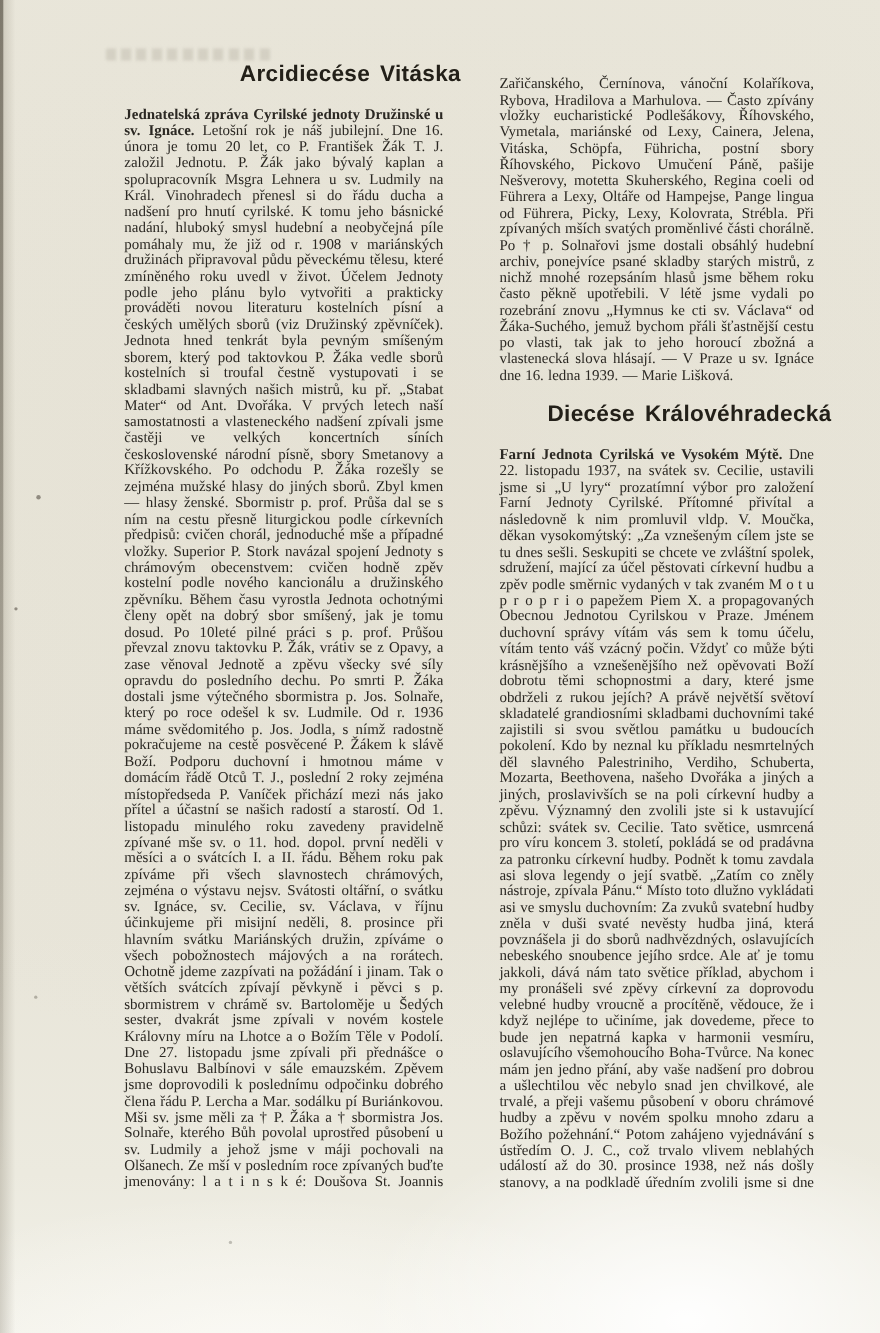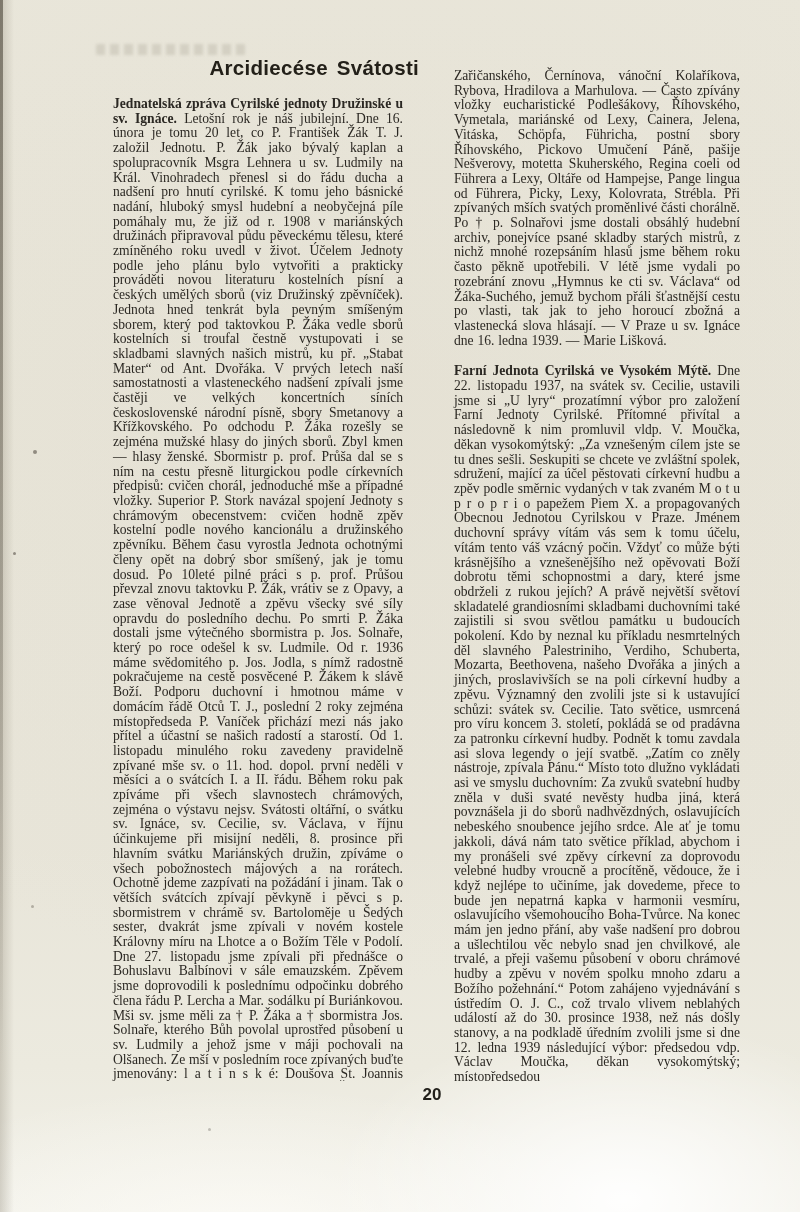--- a/index.html
+++ b/index.html
@@ -76,24 +76,24 @@
   <div class="edge-shade"></div>
   <div class="edge-line"></div>
   <div class="ghost-text"></div>
 
   <div class="speck" style="left:33px; top:450px; width:4px; height:4px;"></div>
   <div class="speck" style="left:13px; top:552px; width:3px; height:3px;"></div>
   <div class="speck" style="left:31px; top:905px; width:3px; height:3px; opacity:.35;"></div>
   <div class="speck" style="left:208px; top:1128px; width:3px; height:3px; opacity:.3;"></div>
 
   <div class="col col-left">
-    <h1 class="section">Arcidiecése Svátosti</h1>
+    <h1 class="section">Arcidiecése Vitáska</h1>
     <p class="body justify-last"><span class="lead">Jednatelská zpráva Cyrilské jednoty Družinské u sv. Ignáce.</span><span> Letošní rok je náš jubilejní. Dne 16. února je tomu 20 let, co P. František Žák T. J. založil Jednotu. P. Žák jako bývalý kaplan a spolupracovník Msgra Lehnera u sv. Ludmily na Král. Vinohradech přenesl si do řádu ducha a nadšení pro hnutí cyrilské. K tomu jeho básnické nadání, hluboký smysl hudební a neobyčejná píle pomáhaly mu, že již od r. 1908 v mariánských družinách připravoval půdu pěveckému tělesu, které zmíněného roku uvedl v život. Účelem Jednoty podle jeho plánu bylo vytvořiti a prakticky prováděti novou literaturu kostelních písní a českých umělých sborů (viz Družinský zpěvníček). Jednota hned tenkrát byla pevným smíšeným sborem, který pod taktovkou P. Žáka vedle sborů kostelních si troufal čestně vystupovati i se skladbami slavných našich mistrů, ku př. „Stabat Mater“ od Ant. Dvořáka. V prvých letech naší samostatnosti a vlasteneckého nadšení zpívali jsme častěji ve velkých koncertních síních československé národní písně, sbory Smetanovy a Křížkovského. Po odchodu P. Žáka rozešly se zejména mužské hlasy do jiných sborů. Zbyl kmen — hlasy ženské. Sbormistr p. prof. Průša dal se s ním na cestu přesně liturgickou podle církevních předpisů: cvičen chorál, jednoduché mše a případné vložky. Superior P. Stork navázal spojení Jednoty s chrámovým obecenstvem: cvičen hodně zpěv kostelní podle nového kancionálu a družinského zpěvníku. Během času vyrostla Jednota ochotnými členy opět na dobrý sbor smíšený, jak je tomu dosud. Po 10leté pilné práci s p. prof. Průšou převzal znovu taktovku P. Žák, vrátiv se z Opavy, a zase věnoval Jednotě a zpěvu všecky své síly opravdu do posledního dechu. Po smrti P. Žáka dostali jsme výtečného sbormistra p. Jos. Solnaře, který po roce odešel k sv. Ludmile. Od r. 1936 máme svědomitého p. Jos. Jodla, s nímž radostně pokračujeme na cestě posvěcené P. Žákem k slávě Boží. Podporu duchovní i hmotnou máme v domácím řádě Otců T. J., poslední 2 roky zejména místopředseda P. Vaníček přichází mezi nás jako přítel a účastní se našich radostí a starostí. Od 1. listopadu minulého roku zavedeny pravidelně zpívané mše sv. o 11. hod. dopol. první neděli v měsíci a o svátcích I. a II. řádu. Během roku pak zpíváme při všech slavnostech chrámových, zejména o výstavu nejsv. Svátosti oltářní, o svátku sv. Ignáce, sv. Cecilie, sv. Václava, v říjnu účinkujeme při misijní neděli, 8. prosince při hlavním svátku Mariánských družin, zpíváme o všech pobožnostech májových a na rorátech. Ochotně jdeme zazpívati na požádání i jinam. Tak o větších svátcích zpívají pěvkyně i pěvci s p. sbormistrem v chrámě sv. Bartoloměje u Šedých sester, dvakrát jsme zpívali v novém kostele Královny míru na Lhotce a o Božím Těle v Podolí. Dne 27. listopadu jsme zpívali při přednášce o Bohuslavu Balbínovi v sále emauzském. Zpěvem jsme doprovodili k poslednímu odpočinku dobrého člena řádu P. Lercha a Mar. sodálku pí Buriánkovou. Mši sv. jsme měli za † P. Žáka a † sbormistra Jos. Solnaře, kterého Bůh povolal uprostřed působení u sv. Ludmily a jehož jsme v máji pochovali na Olšanech. Ze mší v posledním roce zpívaných buďte jmenovány: l a t i n s k é: Doušova St. Joannis Bapt., Führerova C a F, Hniličkova C, Říhovského Loretta; č e s k é: Říhovského, Žák-Sudkova,</span></p>
   </div>
 
   <div class="col col-right">
     <p class="body">Zařičanského, Černínova, vánoční Kolaříkova, Rybova, Hradilova a Marhulova. — Často zpívány vložky eucharistické Podlešákovy, Říhovského, Vymetala, mariánské od Lexy, Cainera, Jelena, Vitáska, Schöpfa, Führicha, postní sbory Říhovského, Pickovo Umučení Páně, pašije Nešverovy, motetta Skuherského, Regina coeli od Führera a Lexy, Oltáře od Hampejse, Pange lingua od Führera, Picky, Lexy, Kolovrata, Strébla. Při zpívaných mších svatých proměnlivé části chorálně. Po † p. Solnařovi jsme dostali obsáhlý hudební archiv, ponejvíce psané skladby starých mistrů, z nichž mnohé rozepsáním hlasů jsme během roku často pěkně upotřebili. V létě jsme vydali po rozebrání znovu „Hymnus ke cti sv. Václava“ od Žáka-Suchého, jemuž bychom přáli šťastnější cestu po vlasti, tak jak to jeho horoucí zbožná a vlastenecká slova hlásají. — V Praze u sv. Ignáce dne 16. ledna 1939. — Marie Lišková.</p>
+    <h1 class="section">Diecése Královéhradecká</h1>
     <p class="body justify-last"><span class="lead">Farní Jednota Cyrilská ve Vysokém Mýtě.</span><span> Dne 22. listopadu 1937, na svátek sv. Cecilie, ustavili jsme si „U lyry“ prozatímní výbor pro založení Farní Jednoty Cyrilské. Přítomné přivítal a následovně k nim promluvil vldp. V. Moučka, děkan vysokomýtský: „Za vznešeným cílem jste se tu dnes sešli. Seskupiti se chcete ve zvláštní spolek, sdružení, mající za účel pěstovati církevní hudbu a zpěv podle směrnic vydaných v tak zvaném M o t u  p r o p r i o papežem Piem X. a propagovaných Obecnou Jednotou Cyrilskou v Praze. Jménem duchovní správy vítám vás sem k tomu účelu, vítám tento váš vzácný počin. Vždyť co může býti krásnějšího a vznešenějšího než opěvovati Boží dobrotu těmi schopnostmi a dary, které jsme obdrželi z rukou jejích? A právě největší světoví skladatelé grandiosními skladbami duchovními také zajistili si svou světlou památku u budoucích pokolení. Kdo by neznal ku příkladu nesmrtelných děl slavného Palestriniho, Verdiho, Schuberta, Mozarta, Beethovena, našeho Dvořáka a jiných a jiných, proslavivších se na poli církevní hudby a zpěvu. Významný den zvolili jste si k ustavující schůzi: svátek sv. Cecilie. Tato světice, usmrcená pro víru koncem 3. století, pokládá se od pradávna za patronku církevní hudby. Podnět k tomu zavdala asi slova legendy o její svatbě. „Zatím co zněly nástroje, zpívala Pánu.“ Místo toto dlužno vykládati asi ve smyslu duchovním: Za zvuků svatební hudby zněla v duši svaté nevěsty hudba jiná, která povznášela ji do sborů nadhvězdných, oslavujících nebeského snoubence jejího srdce. Ale ať je tomu jakkoli, dává nám tato světice příklad, abychom i my pronášeli své zpěvy církevní za doprovodu velebné hudby vroucně a procítěně, vědouce, že i když nejlépe to učiníme, jak dovedeme, přece to bude jen nepatrná kapka v harmonii vesmíru, oslavujícího všemohoucího Boha-Tvůrce. Na konec mám jen jedno přání, aby vaše nadšení pro dobrou a ušlechtilou věc nebylo snad jen chvilkové, ale trvalé, a přeji vašemu působení v oboru chrámové hudby a zpěvu v novém spolku mnoho zdaru a Božího požehnání.“ Potom zahájeno vyjednávání s ústředím O. J. C., což trvalo vlivem neblahých událostí až do 30. prosince 1938, než nás došly stanovy, a na podkladě úředním zvolili jsme si dne 12. ledna 1939 následující výbor: předsedou vdp. Václav Moučka, děkan vysokomýtský; místopředsedou</span></p>
   </div>
 
-  <div class="page-number">20</div>
 
 </div>
 
 </body></html>

